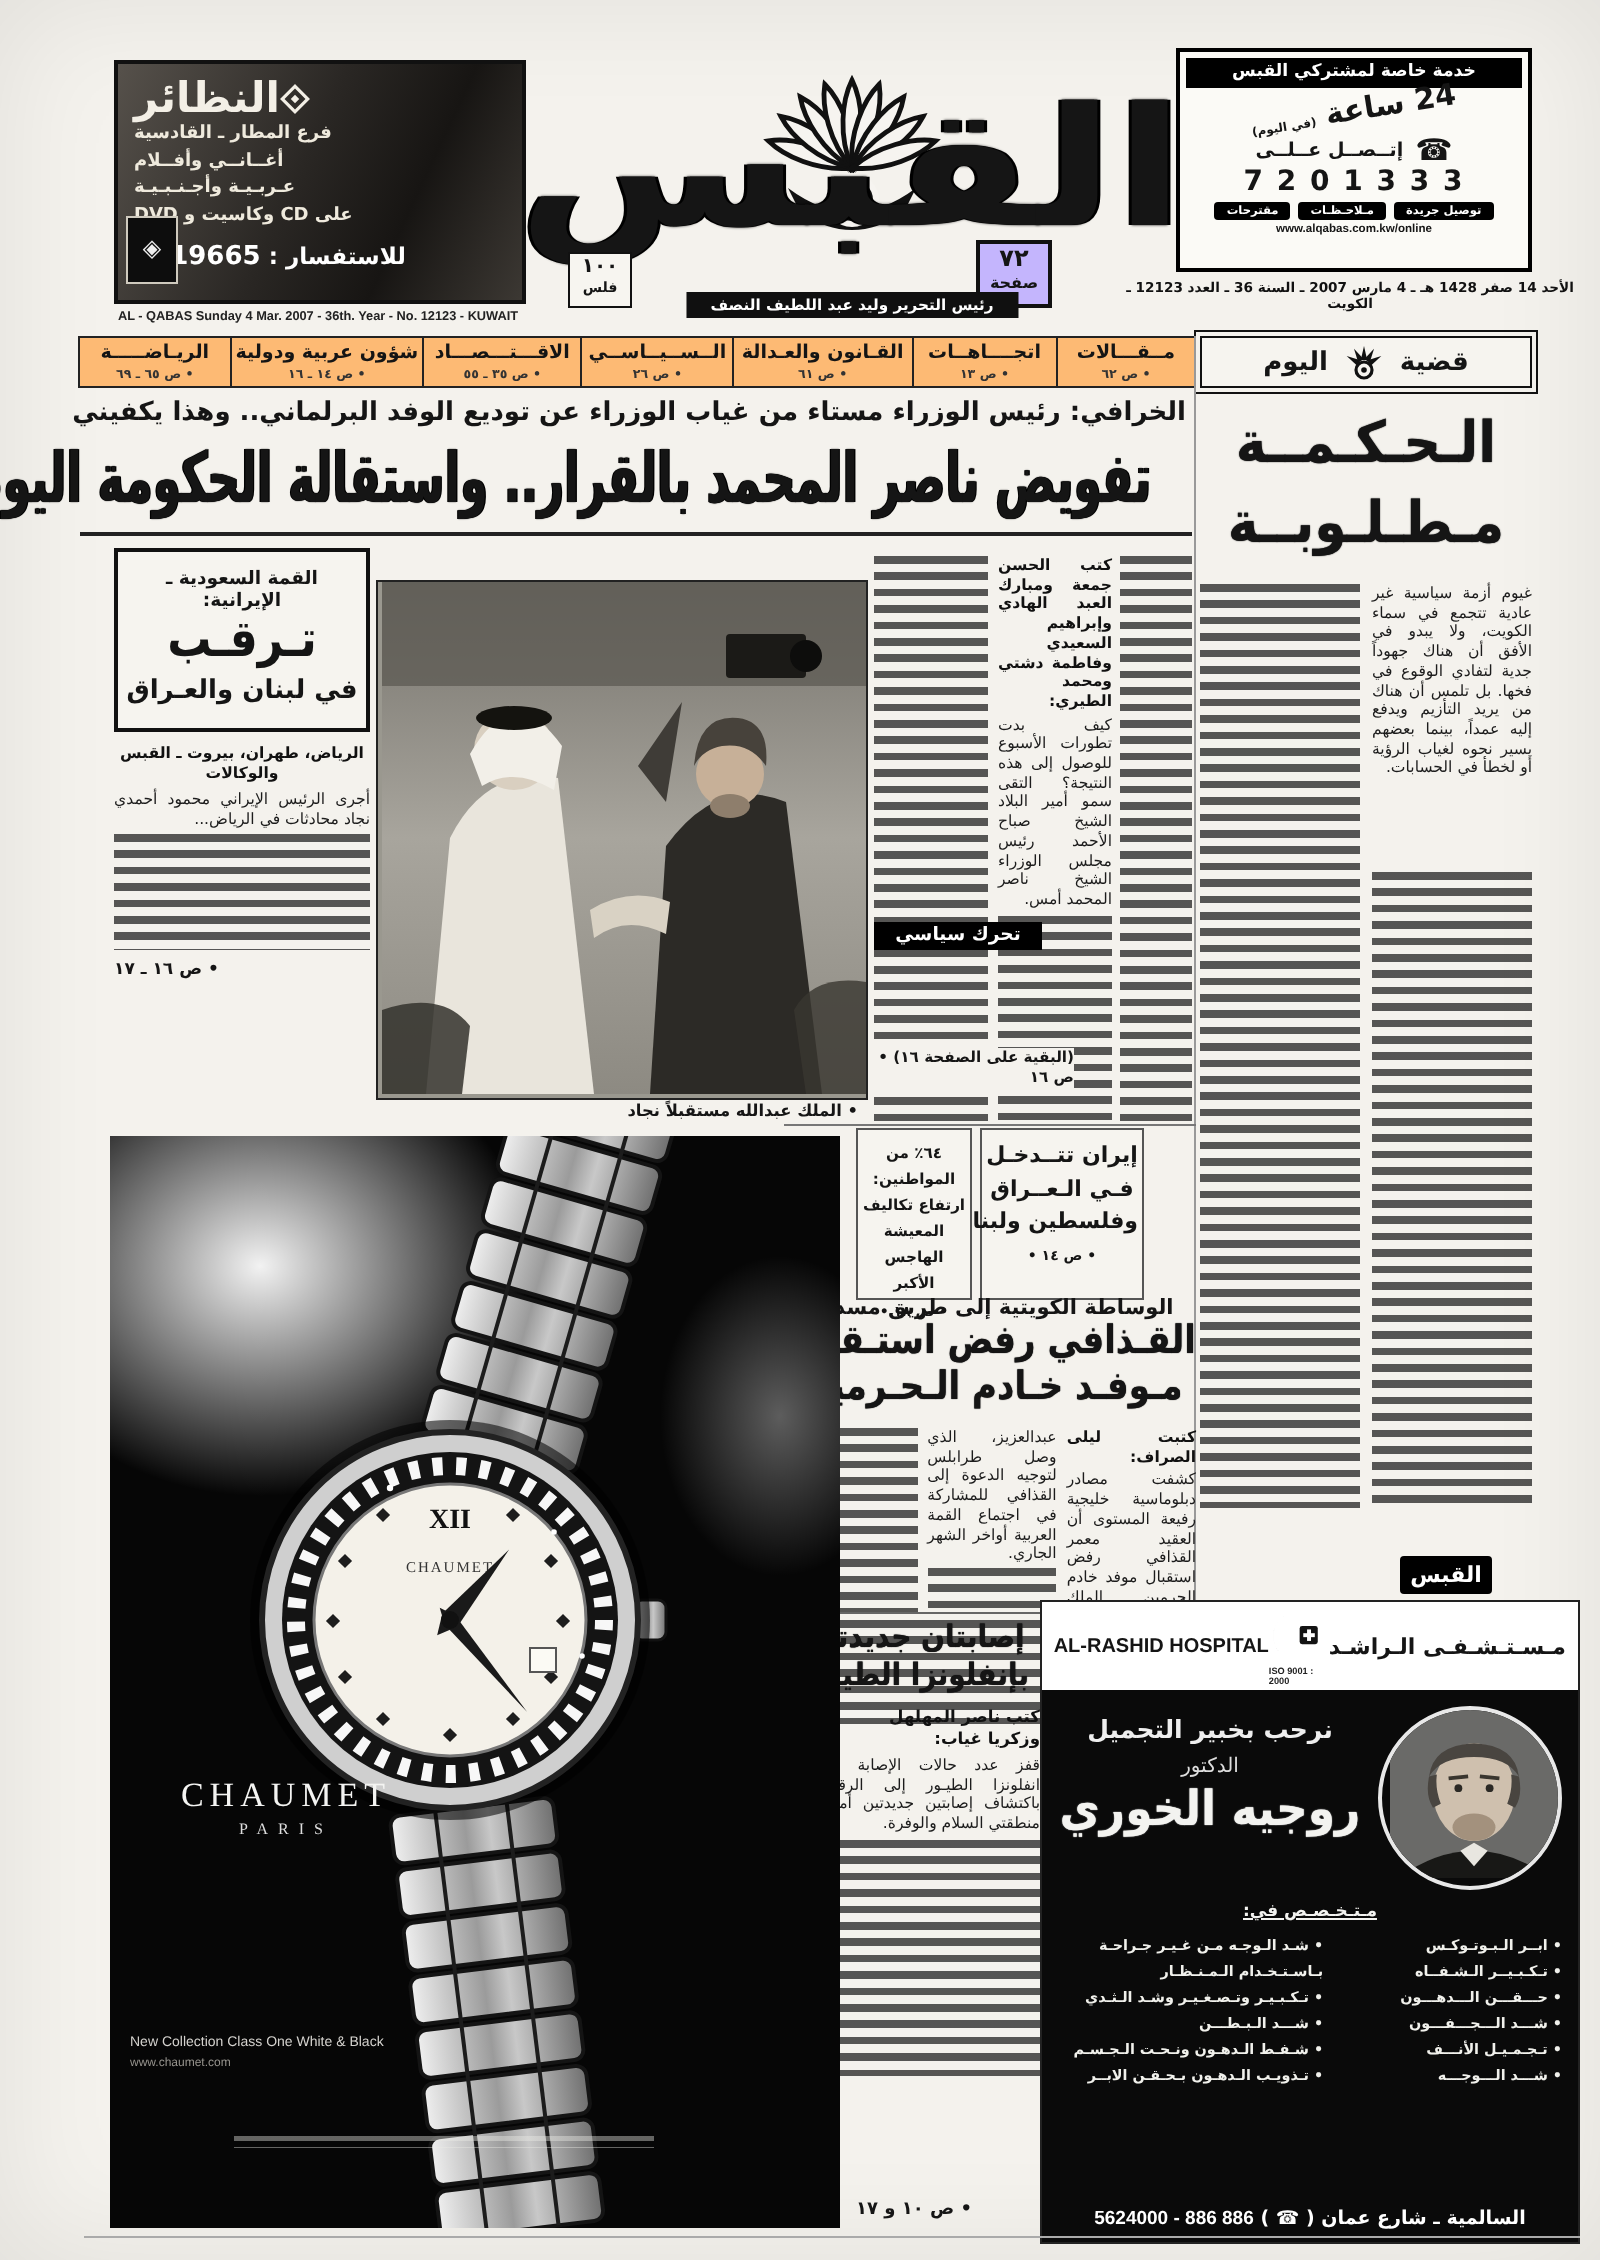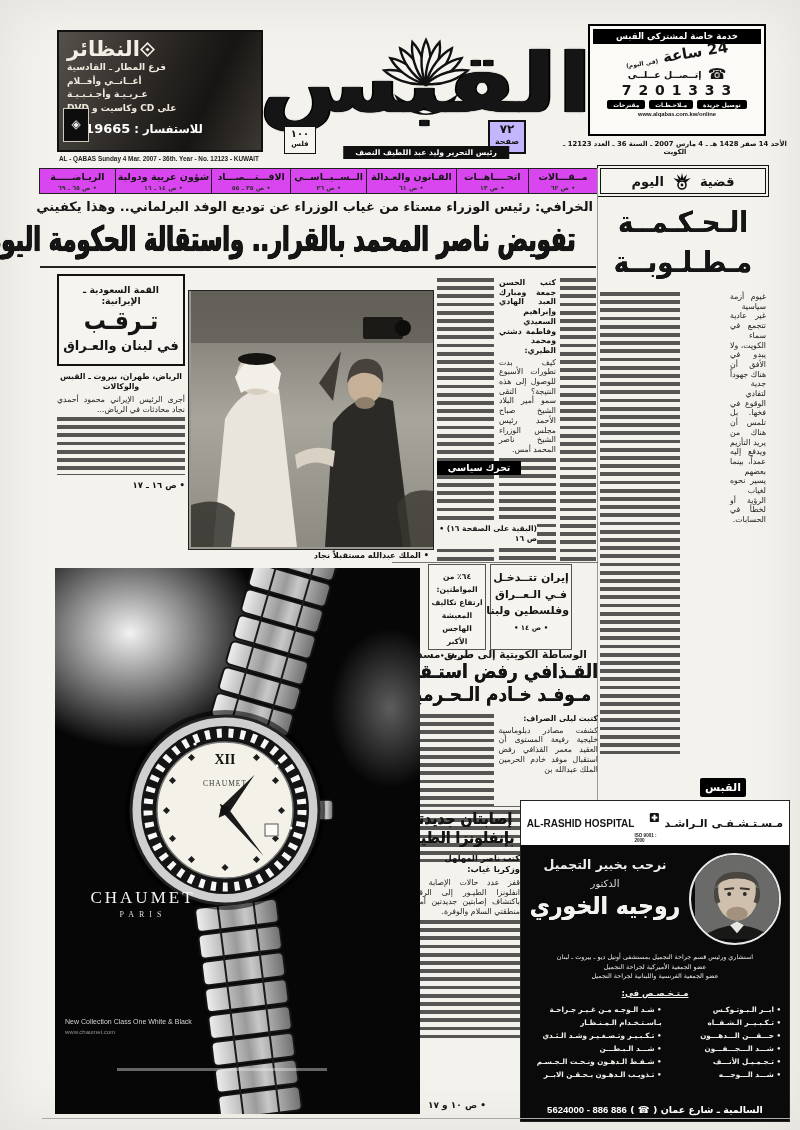--- a/index.html
+++ b/index.html
@@ -46,49 +46,49 @@
   .subad .call{display:flex;justify-content:center;align-items:center;gap:6px;margin-top:1px;}
   .subad .call .ic{font-size:15px;line-height:15px;}
   .subad .call .lb{font-size:9.5px;font-weight:900;}
   .subad .num{direction:ltr;text-align:center;font-size:14px;font-weight:900;letter-spacing:1px;line-height:16px;}
   .subad .pills{display:flex;justify-content:center;gap:4px;margin-top:2px;}
   .subad .pills span{background:#000;color:#fff;font-size:5.8px;font-weight:700;padding:1.5px 6px;border-radius:2px;white-space:nowrap;}
   .subad .url{direction:ltr;text-align:center;font-size:5.8px;font-weight:700;margin-top:2px;font-family:"Liberation Sans",sans-serif;}
   .date-ar{left:556px;top:140px;width:238px;font-size:6.8px;font-weight:700;text-align:center;color:#111;}
   
   .nav{left:40px;top:168px;width:558px;height:26px;display:flex;}
-  .nav .cell{border:1px solid #222;margin-left:-1px;padding-top:2px;box-sizing:border-box;background:#d946ef;}
+  .nav .cell{border:1px solid #222;margin-left:-1px;padding-top:2px;box-sizing:border-box;background:#fdba74;}
   .nav .lb{font-size:9.5px;font-weight:900;text-align:center;line-height:12px;white-space:nowrap;}
   .nav .pg{font-size:6.3px;text-align:center;line-height:9px;color:#333;font-weight:700;}
   .issuehdr{left:600px;top:168px;width:166px;height:26px;border:1px solid #111;outline:1px solid #111;outline-offset:2px;
             display:flex;justify-content:center;align-items:center;gap:8px;background:#f6f4ef;box-sizing:border-box;}
   .issuehdr .t{font-size:13px;font-weight:900;}
   
   .kicker{left:45px;top:199px;width:548px;font-size:13px;font-weight:900;text-align:center;white-space:nowrap;}
   .headline{left:42px;top:219px;width:552px;text-align:center;}
   .headline span{display:inline-block;font-size:24px;font-weight:900;white-space:nowrap;
                  transform:scale(.94,1.45);transform-origin:center top;
                  text-shadow:0 0 .6px #000,.6px 0 #000,-.6px 0 #000;}
   
   .vrule{background:#999;width:1px;}
   .rightcol{left:600px;top:202px;width:166px;height:596px;}
   .rightcol .t1,.rightcol .t2{font-size:26px;font-weight:900;text-align:center;line-height:40px;transform:scaleY(1.1);
                               text-shadow:0 0 .6px #000;}
   .issuecols{display:flex;gap:6px;margin-top:10px;height:462px;}
-  .issuecols .col{flex:1;display:flex;gap:44px;}
+  .issuecols .col{flex:1;display:flex;flex-direction:column;gap:44px;}
   .qsign{position:absolute;left:100px;top:576px;width:46px;height:19px;background:#000;color:#fff;
          font-size:11px;font-weight:900;text-align:center;line-height:19px;border-radius:2px;}
   
   .summit{left:57px;top:274px;width:128px;}
   .summit .box{border:2px solid #111;padding:8px 4px;background:#f6f4ef;}
   .summit .k{font-size:9.3px;font-weight:900;text-align:center;}
   .summit .t1{font-size:22px;font-weight:900;text-align:center;line-height:30px;transform:scaleY(1.15);}
   .summit .t2{font-size:13px;font-weight:900;text-align:center;line-height:20px;}
   .summit .by{font-size:7.8px;font-weight:900;text-align:center;margin-top:5px;line-height:10px;}
-  .summit .pg{font-size:8.5px;font-weight:900;text-align:right;margin-top:5px;}
+  .summit .pg{font-size:8.5px;font-weight:900;text-align:left;margin-top:5px;}
   
   .photo{left:188px;top:290px;width:244px;height:258px;border:1px solid #222;background:#9a988f;}
   .photocap{left:188px;top:550px;width:244px;font-size:8.2px;font-weight:700;text-align:right;padding-right:3px;box-sizing:border-box;}
   
   .midcol{left:437px;top:278px;width:119px;height:283px;display:flex;gap:5px;}
   .midcol .col{flex:1;display:flex;flex-direction:column;}
   .by{font-size:7.8px;line-height:9.7px;font-weight:900;text-align:justify;color:#111;}
   .banner{left:437px;top:461px;width:84px;height:14px;background:#000;color:#fff;font-size:9.3px;
           font-weight:900;text-align:center;line-height:14px;}
   .contnote{left:437px;top:524px;width:100px;background:#f4f2ed;font-size:7.6px;font-weight:900;line-height:10px;text-align:right;}
@@ -373,20 +373,24 @@
   <div class="abs" style="left:392px;top:562px;width:206px;height:1px;background:#777;"></div>
 
   <div class="abs qad">
     <div class="k">الوساطة الكويتية إلى طريق مسدود</div>
     <div class="t">القـذافي رفض استـقـبـال</div>
     <div class="t">مـوفـد خـادم الـحـرمين</div>
     <div class="cols">
       <div class="col">
         <div class="by">كتبت ليلى الصراف:</div>
         <div class="x" style="margin-top:2px;">كشفت مصادر دبلوماسية خليجية رفيعة المستوى أن العقيد معمر القذافي رفض استقبال موفد خادم الحرمين الملك عبدالله بن</div>
+      </div>
+      <div class="col">
+        <div class="x">عبدالعزيز، الذي وصل طرابلس لتوجيه الدعوة إلى القذافي للمشاركة في اجتماع القمة العربية أواخر الشهر الجاري.</div>
+        <div class="sim" style="flex:1;margin-top:2px;"></div>
       </div>
       <div class="col">
         <div class="sim" style="flex:1;"></div>
       </div>
     </div>
     <div class="sim" style="height:52px;margin-top:4px;"></div>
   </div>
   <div class="abs" style="left:394px;top:806px;width:126px;height:1px;background:#666;"></div>
 
   <div class="abs flu">
@@ -515,25 +519,20 @@
             <path d="M4,86 Q43,58 82,86 Z" fill="#181816"></path>
             <path d="M36,72 L43,80 L50,72 L43,68 Z" fill="#e8e6e0"></path>
           </svg>
         </div>
         <div class="hname">
           <div class="w">نرحب بخبير التجميل</div>
           <div class="dt">الدكتور</div>
           <div class="dn">روجيه الخوري</div>
         </div>
       </div>
-      <div class="hcred">
-        <div>استشاري ورئيس قسم جراحة التجميل بمستشفى أوتيل ديو ـ بيروت ـ لبنان</div>
-        <div>عضو الجمعية الأميركية لجراحة التجميل</div>
-        <div>عضو الجمعية الفرنسية واللبنانية لجراحة التجميل</div>
-      </div>
       <div class="hspec">مـتـخـصـص في:</div>
       <div class="hserv">
         <ul class="r">
           <li>ابــر الـبـوتـوكـس</li>
           <li>تـكـبـيــر الـشـفــاه</li>
           <li>حـــقـــن الـــدهـــون</li>
           <li>شـــد الـــجـــفـــون</li>
           <li>تـجـمـيـل الأنـــف</li>
           <li>شـــد الـــوجـــه</li>
         </ul>

